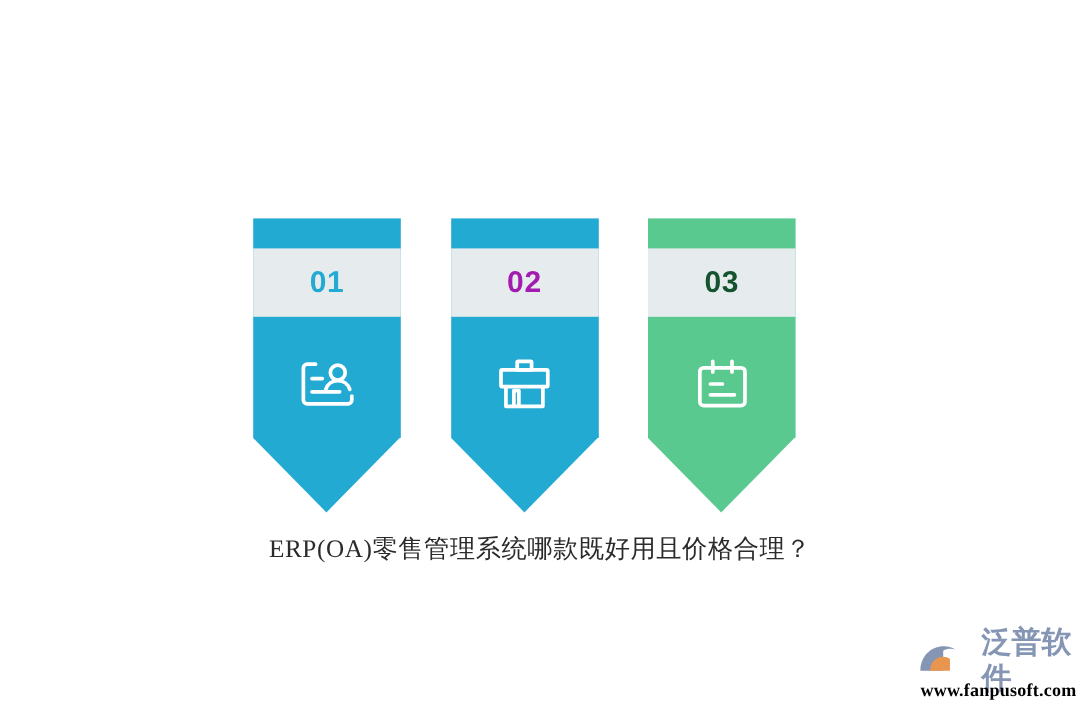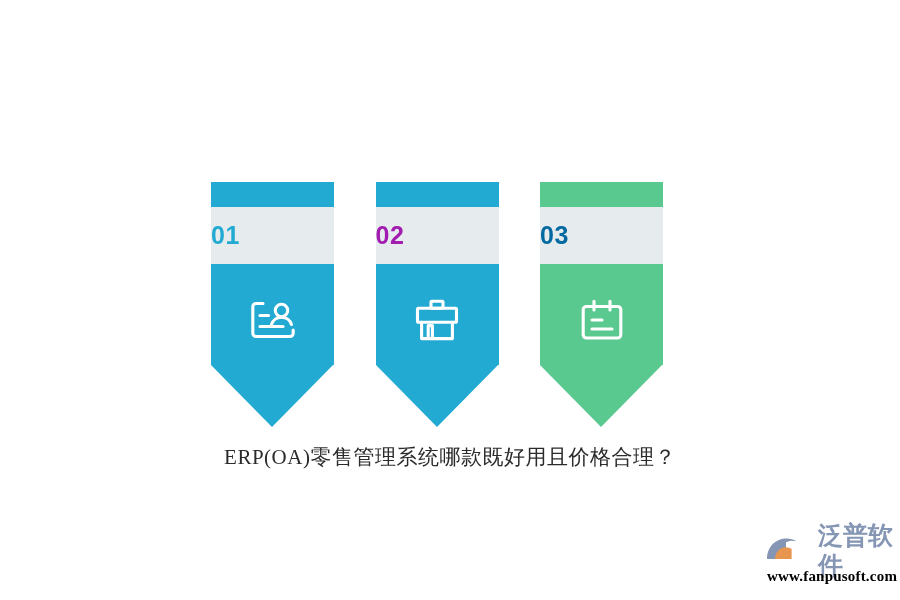--- a/index.html
+++ b/index.html
@@ -62,20 +62,21 @@
 
   .ribbon-numberband {
     position: absolute;
     left: 0;
     top: 25px;
     width: 123px;
     height: 57px;
     background: #e6ecee;
     display: flex;
     align-items: center;
+    justify-content: center;
   }
 
   .ribbon-number {
     font-family: "Liberation Sans", sans-serif;
     font-size: 25px;
     font-weight: 700;
     letter-spacing: 0.5px;
     line-height: 1;
   }
 
@@ -184,21 +185,21 @@
           <path d="M6.6 23.2 V39.6 H37.4 V23.2"></path>
           <path d="M13.2 39.6 V26.6 H17.4 V39.6"></path>
         </svg>
       </div>
     </div>
 
     <div class="ribbon">
       <div class="ribbon-body" style="background:#59c98f;"></div>
       <div class="ribbon-tail" style="border-top-color:#59c98f;"></div>
       <div class="ribbon-numberband">
-        <span class="ribbon-number" style="color:#0369a1;">03</span>
+        <span class="ribbon-number" style="color:#14532d;">03</span>
       </div>
       <div class="ribbon-icon">
         <svg width="44" height="42" viewBox="0 0 44 42" fill="none" stroke="#ffffff" stroke-width="3.1" stroke-linecap="round" stroke-linejoin="round">
           <rect x="3.2" y="7.5" width="37.6" height="31.5" rx="3.2"></rect>
           <line x1="14" y1="2.2" x2="14" y2="11"></line>
           <line x1="30" y1="2.2" x2="30" y2="11"></line>
           <line x1="12" y1="21" x2="22" y2="21"></line>
           <line x1="12" y1="30" x2="32" y2="30"></line>
         </svg>
       </div>

